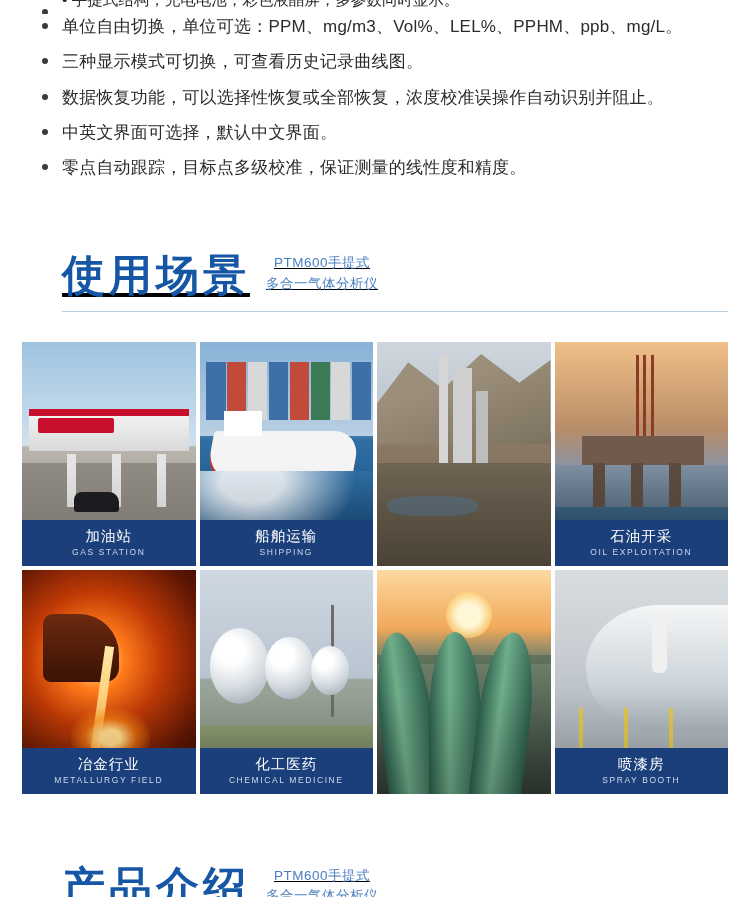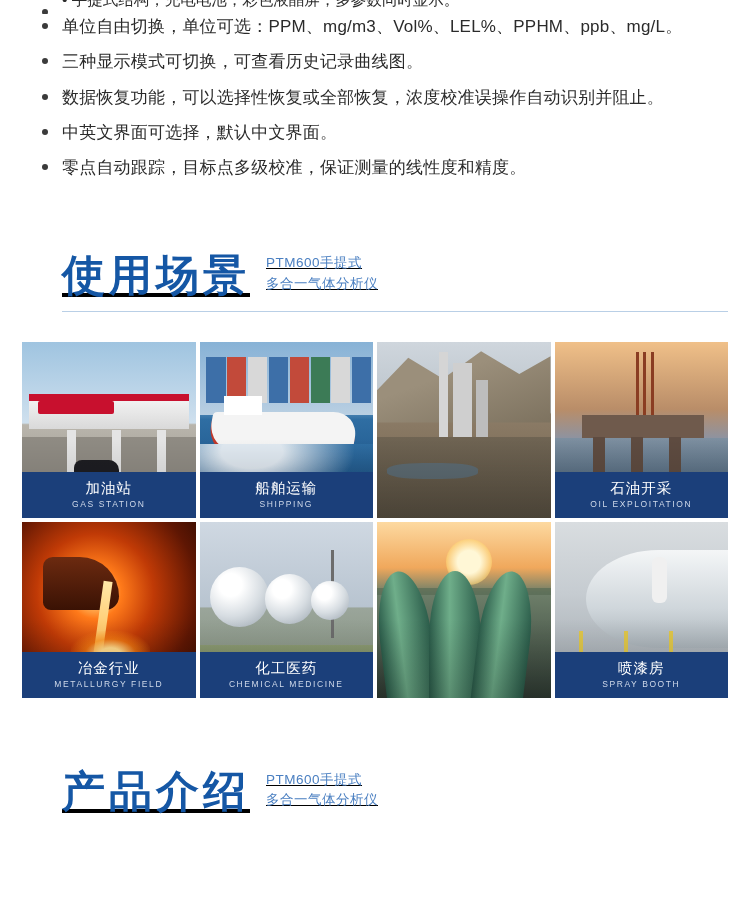--- a/index.html
+++ b/index.html
@@ -85,38 +85,39 @@
   }
   .section-head .sub {
     margin-left: 16px;
     padding-bottom: 6px;
   }
   .section-head .sub div {
     font-size: 13.5px;
     color: #4a7fc1;
     line-height: 1.55;
     letter-spacing: 0.5px;
+    text-align: center;
   }
   .head-rule {
     margin: 10px 22px 0 62px;
     height: 1px;
     background: #b9cfe6;
   }
 
   
   .grid {
     display: grid;
     grid-template-columns: repeat(4, 1fr);
     gap: 4px;
     padding: 0 22px 0 22px;
     margin-top: 30px;
   }
   .cell {
     position: relative;
-    height: 176px;
+    height: 224px;
     overflow: hidden;
     background: #2a3a4a;
   }
   .cell .photo {
     position: absolute;
     inset: 0;
   }
   .cap {
     position: absolute;
     left: 0;

